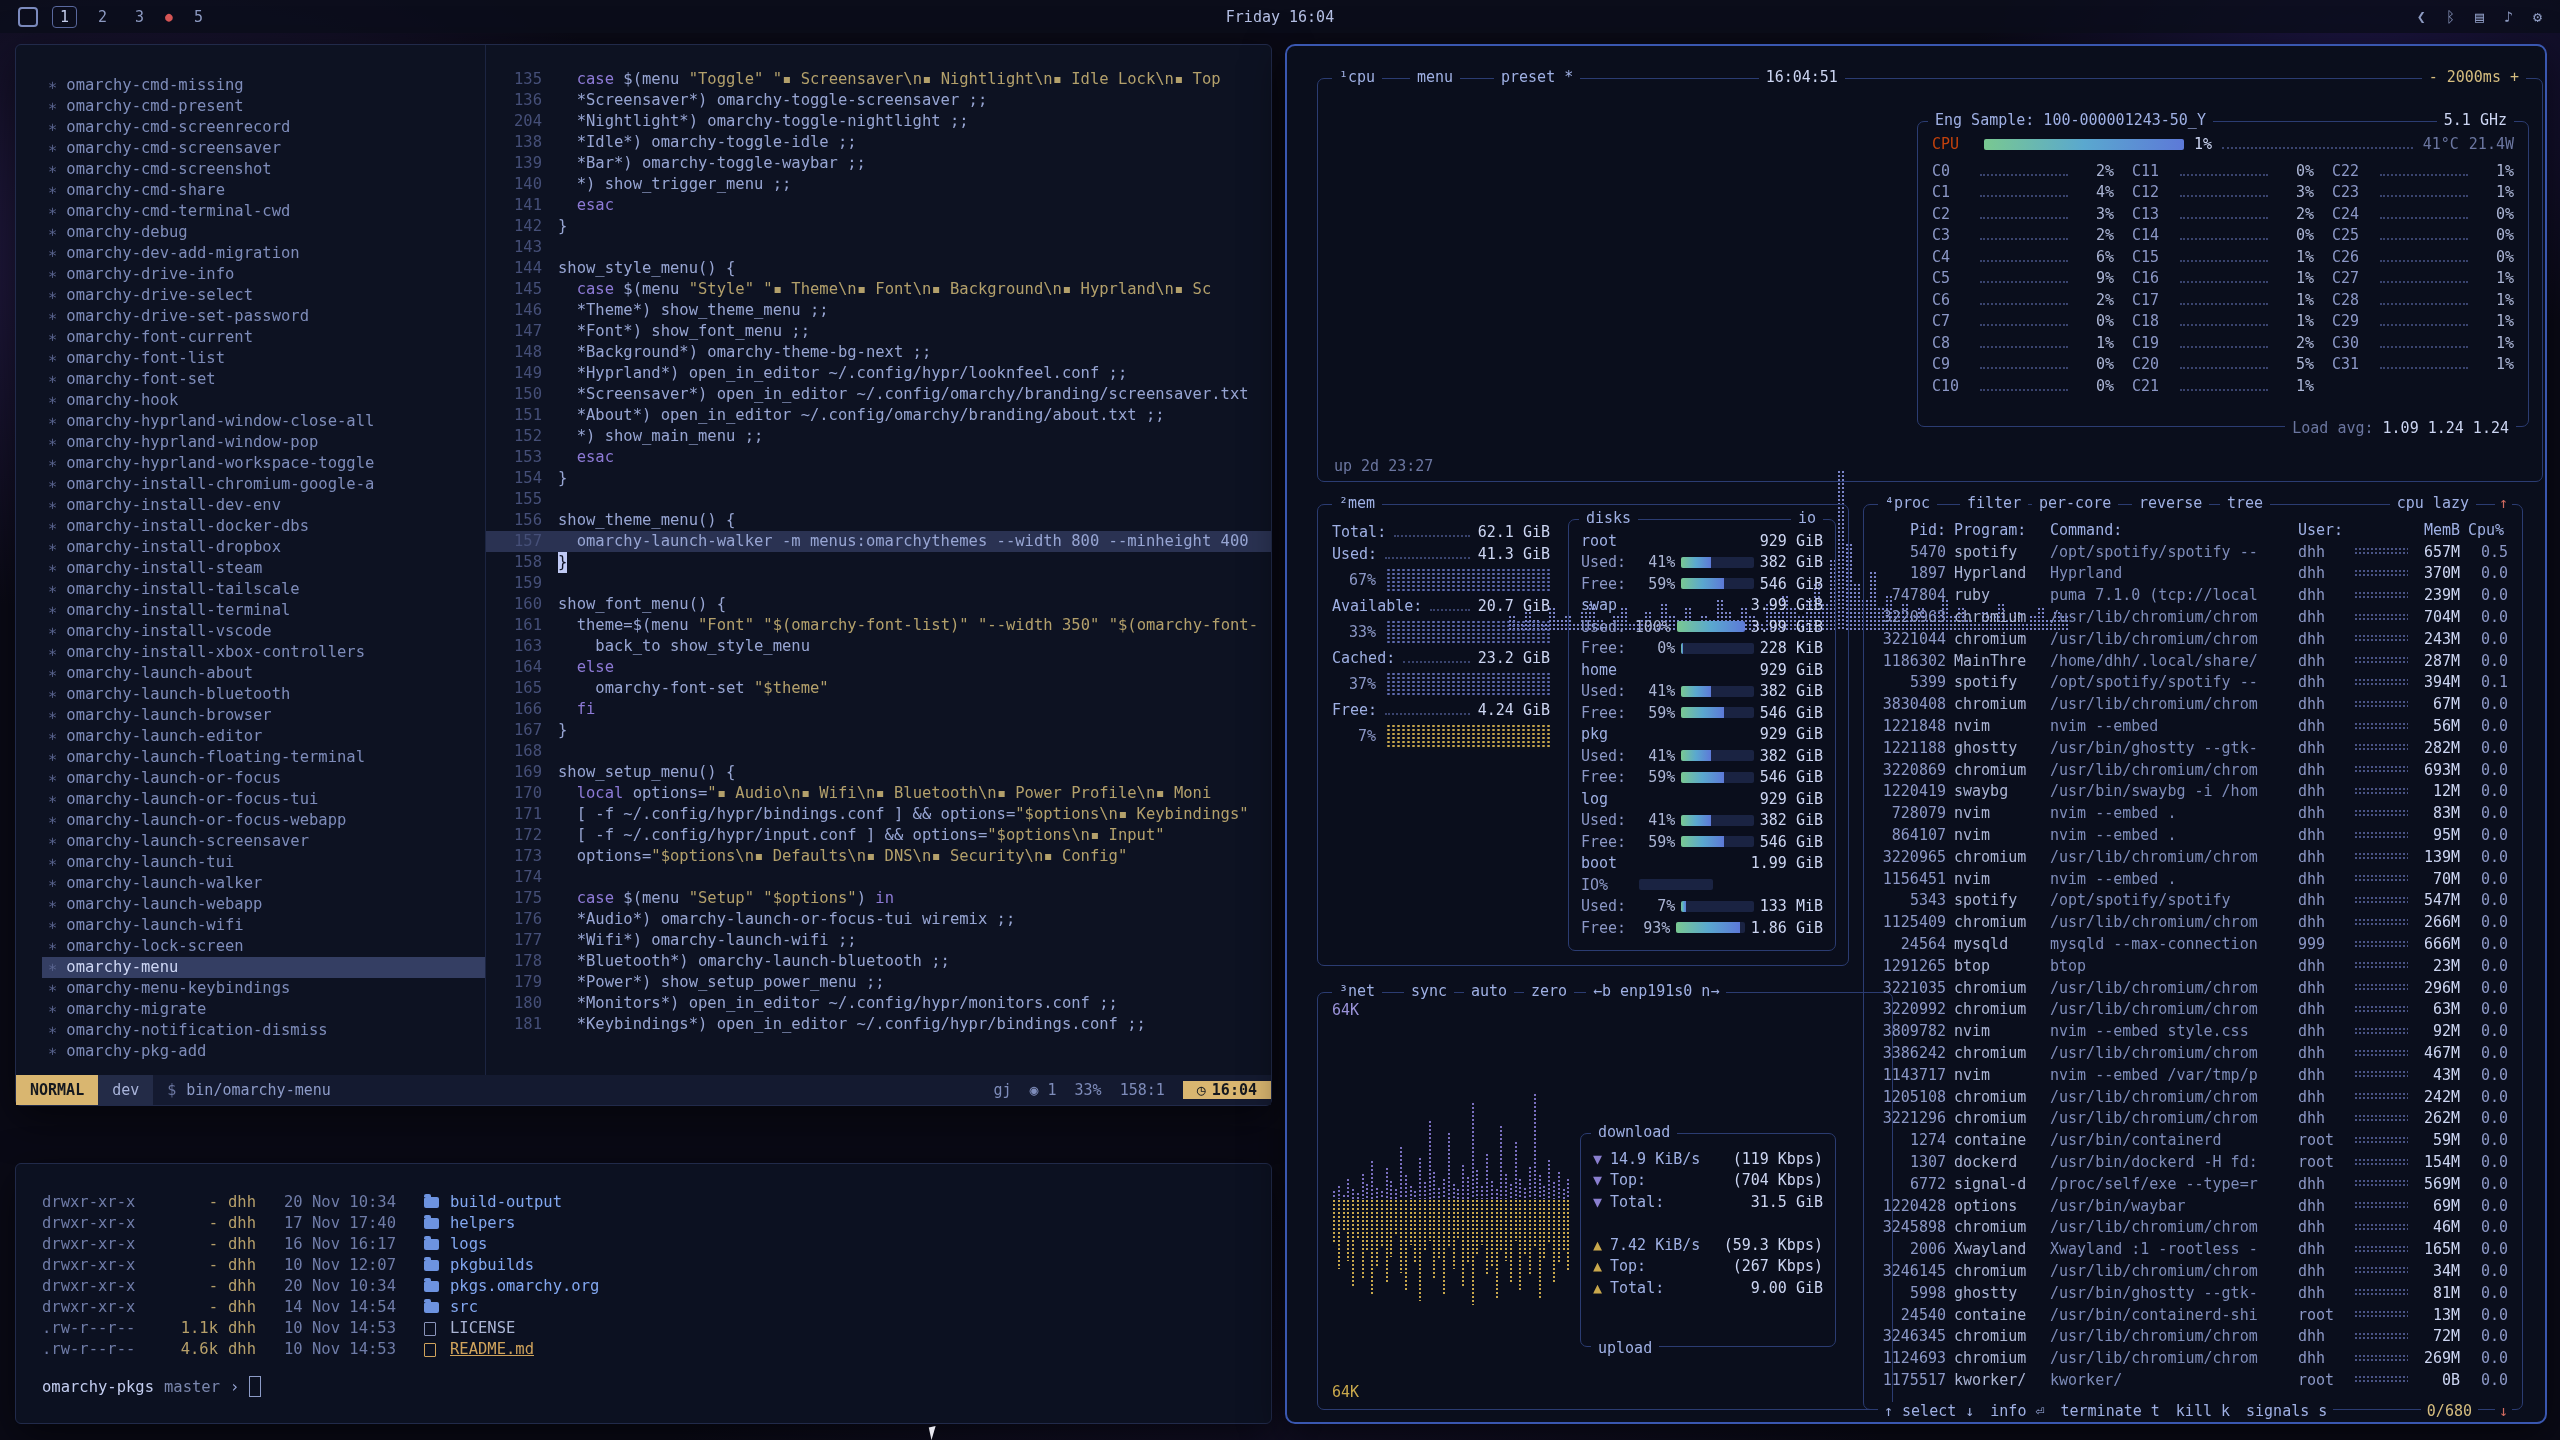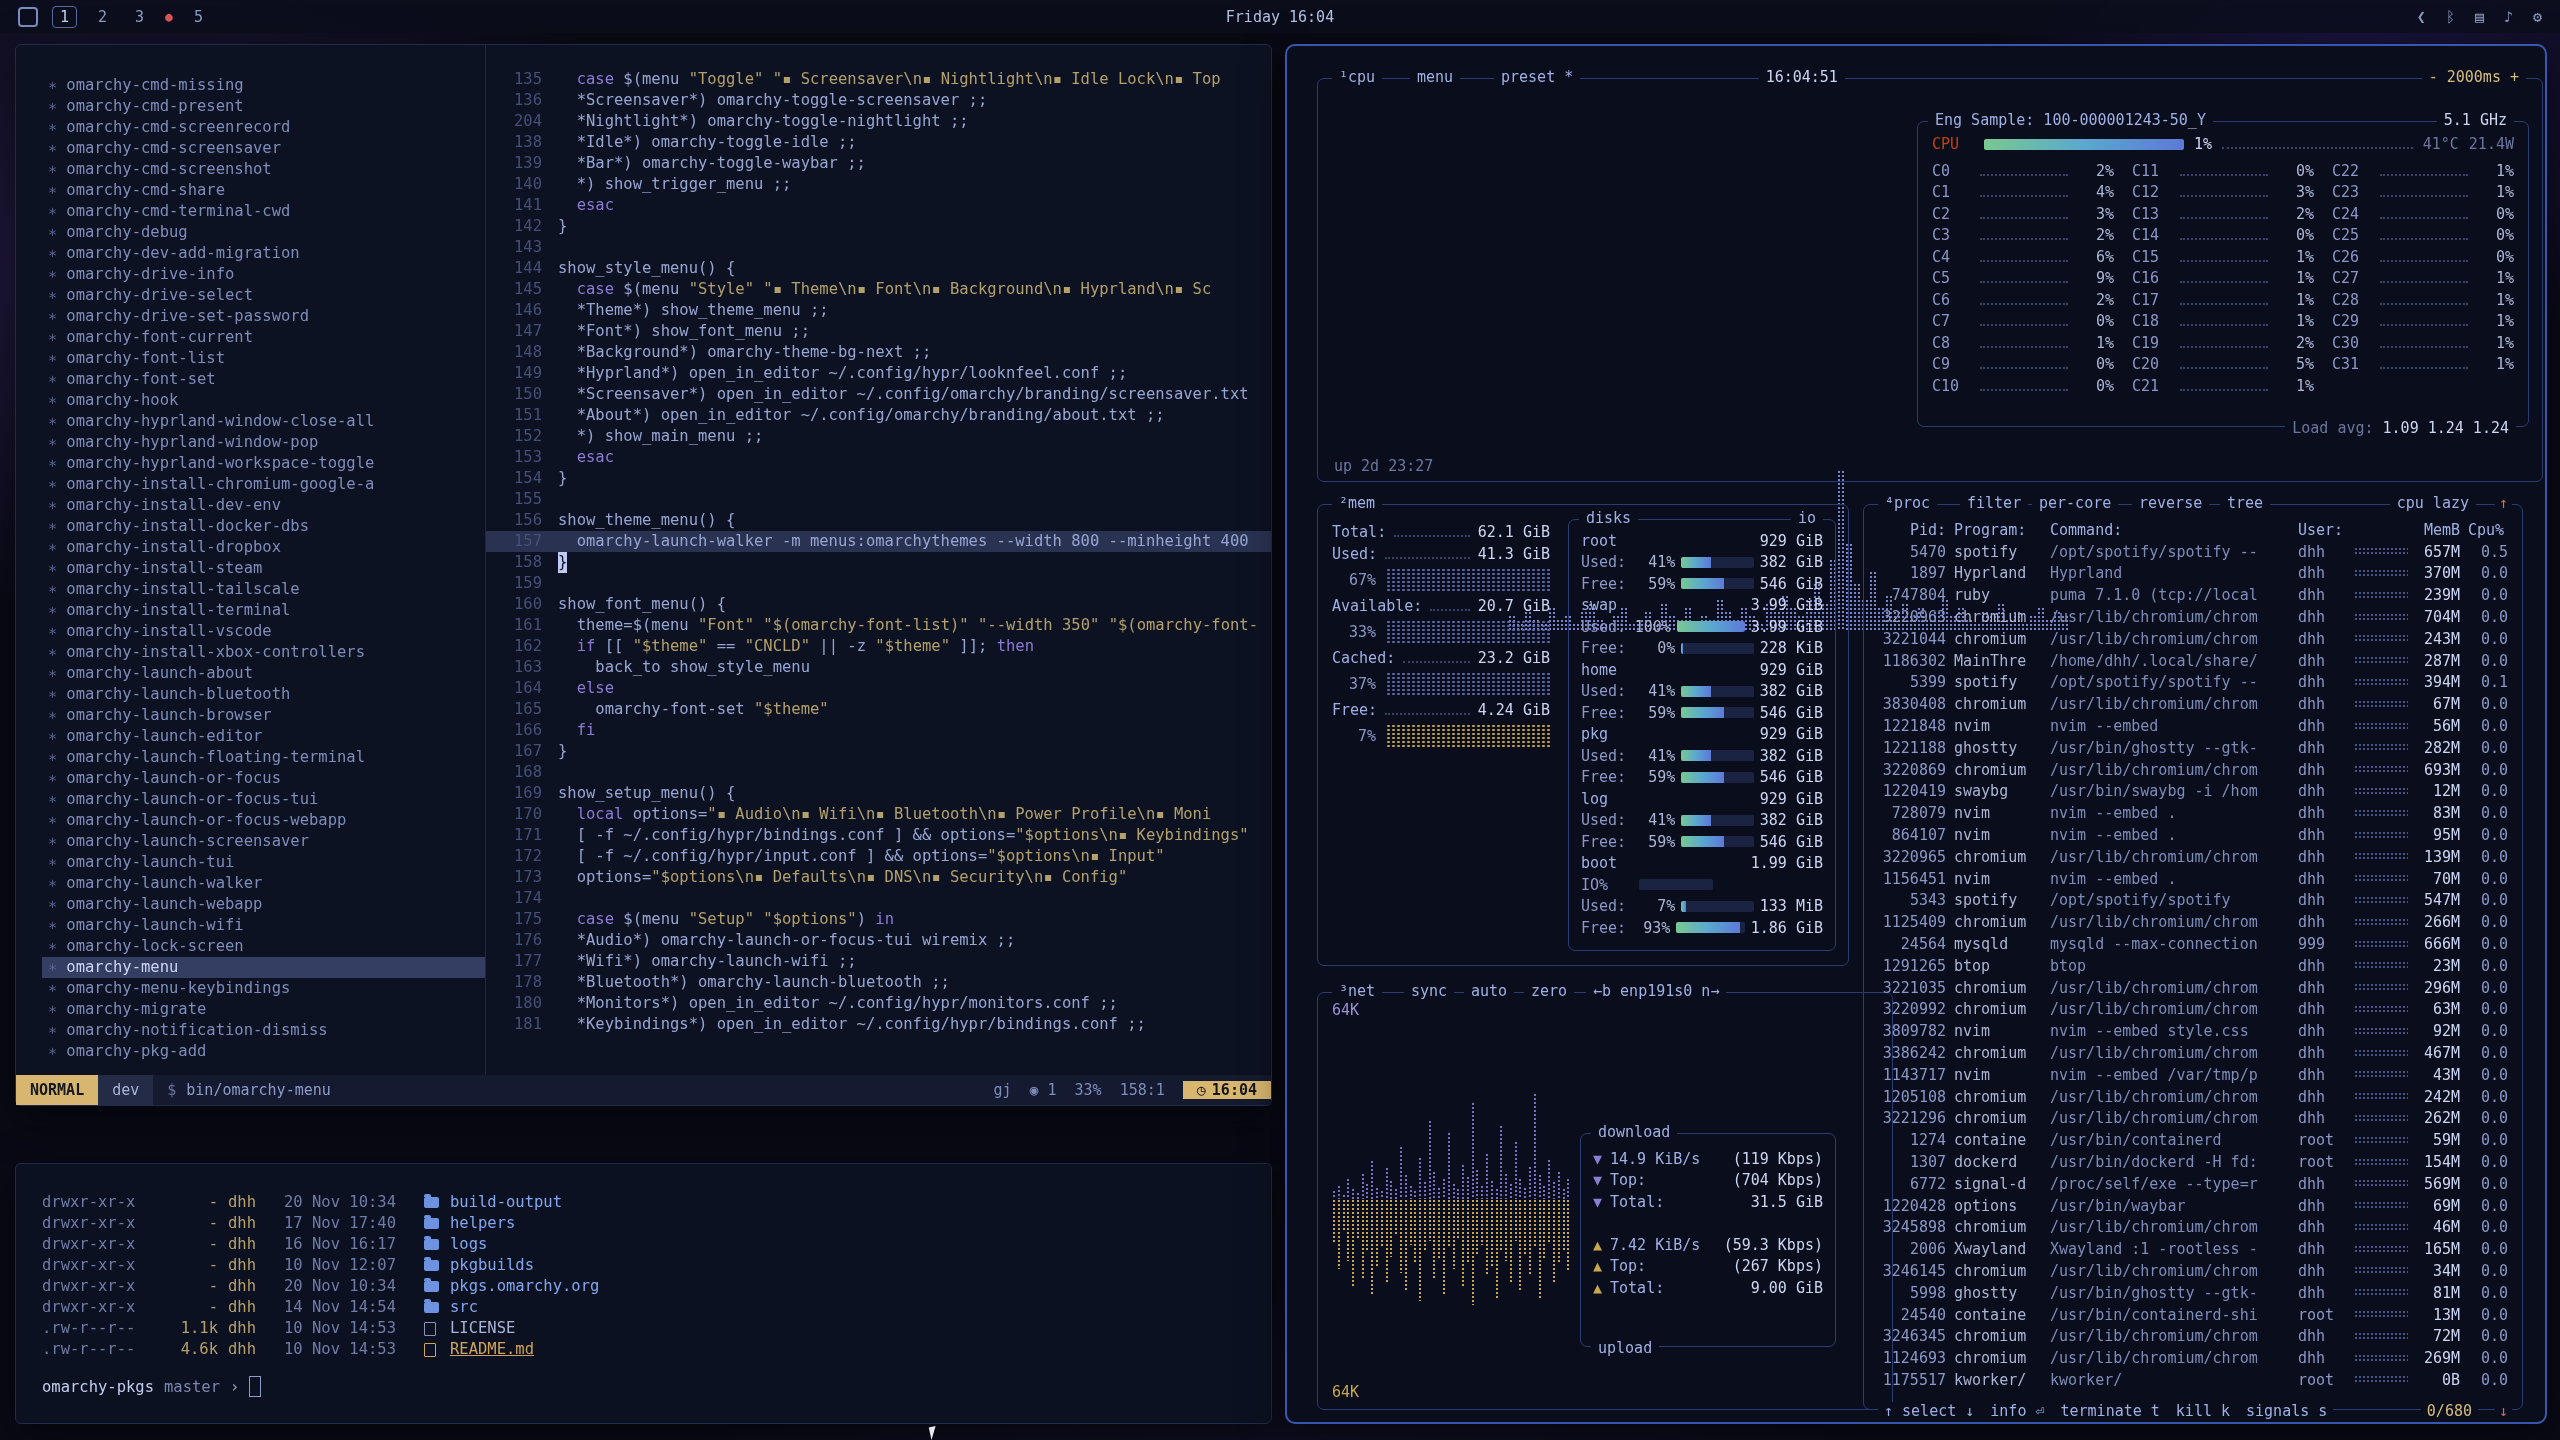--- a/index.html
+++ b/index.html
@@ -463,24 +463,20 @@
         </div>
         <div class="code-row">
           <span class="lnum">160</span>
           <span class="ltext">show_font_menu() {</span>
         </div>
         <div class="code-row">
           <span class="lnum">161</span>
           <span class="ltext">  theme=$(menu <span class="s">"Font"</span> <span class="s">"$(omarchy-font-list)"</span> <span class="s">"--width 350"</span> <span class="s">"$(omarchy-font-</span></span>
         </div>
         <div class="code-row">
-          <span class="lnum">162</span>
-          <span class="ltext">  <span class="k">if</span> [[ <span class="s">"$theme"</span> == <span class="s">"CNCLD"</span> || -z <span class="s">"$theme"</span> ]]; <span class="k">then</span></span>
-        </div>
-        <div class="code-row">
           <span class="lnum">163</span>
           <span class="ltext">    back_to show_style_menu</span>
         </div>
         <div class="code-row">
           <span class="lnum">164</span>
           <span class="ltext">  <span class="k">else</span></span>
         </div>
         <div class="code-row">
           <span class="lnum">165</span>
           <span class="ltext">    omarchy-font-set <span class="s">"$theme"</span></span>
@@ -529,20 +525,24 @@
           <span class="lnum">176</span>
           <span class="ltext">  *Audio*) omarchy-launch-or-focus-tui wiremix ;;</span>
         </div>
         <div class="code-row">
           <span class="lnum">177</span>
           <span class="ltext">  *Wifi*) omarchy-launch-wifi ;;</span>
         </div>
         <div class="code-row">
           <span class="lnum">178</span>
           <span class="ltext">  *Bluetooth*) omarchy-launch-bluetooth ;;</span>
+        </div>
+        <div class="code-row">
+          <span class="lnum">179</span>
+          <span class="ltext">  *Power*) show_setup_power_menu ;;</span>
         </div>
         <div class="code-row">
           <span class="lnum">180</span>
           <span class="ltext">  *Monitors*) open_in_editor ~/.config/hypr/monitors.conf ;;</span>
         </div>
         <div class="code-row">
           <span class="lnum">181</span>
           <span class="ltext">  *Keybindings*) open_in_editor ~/.config/hypr/bindings.conf ;;</span>
         </div>
       </div>

